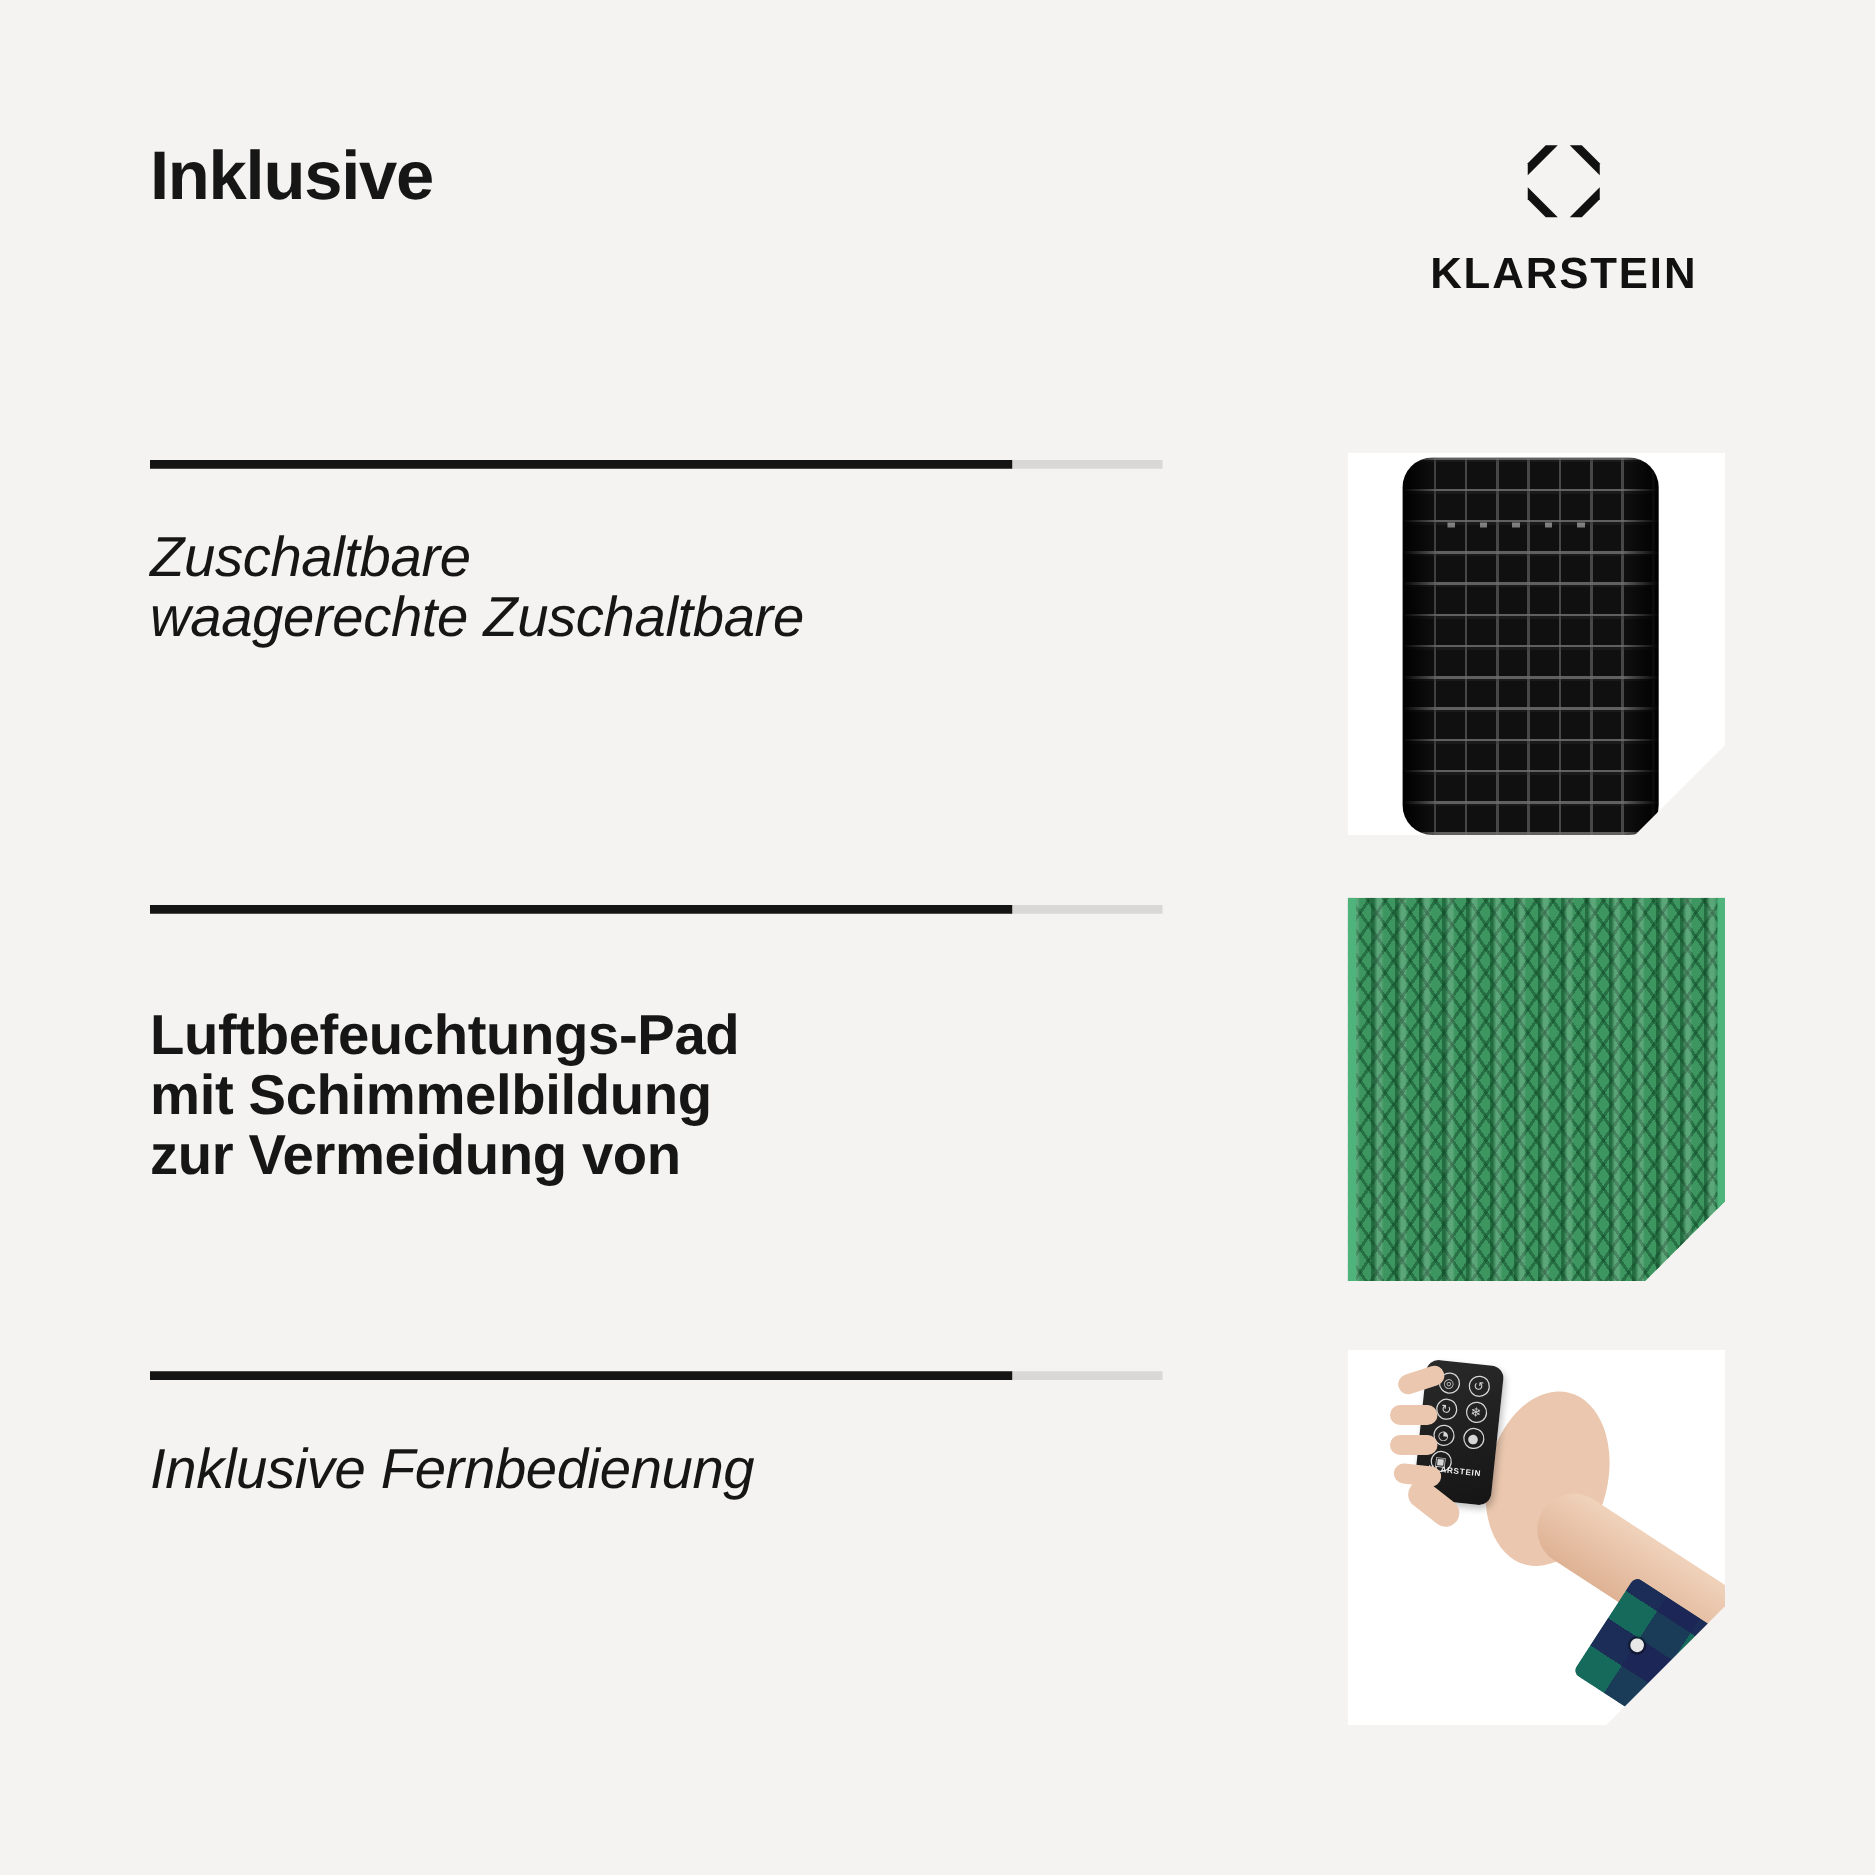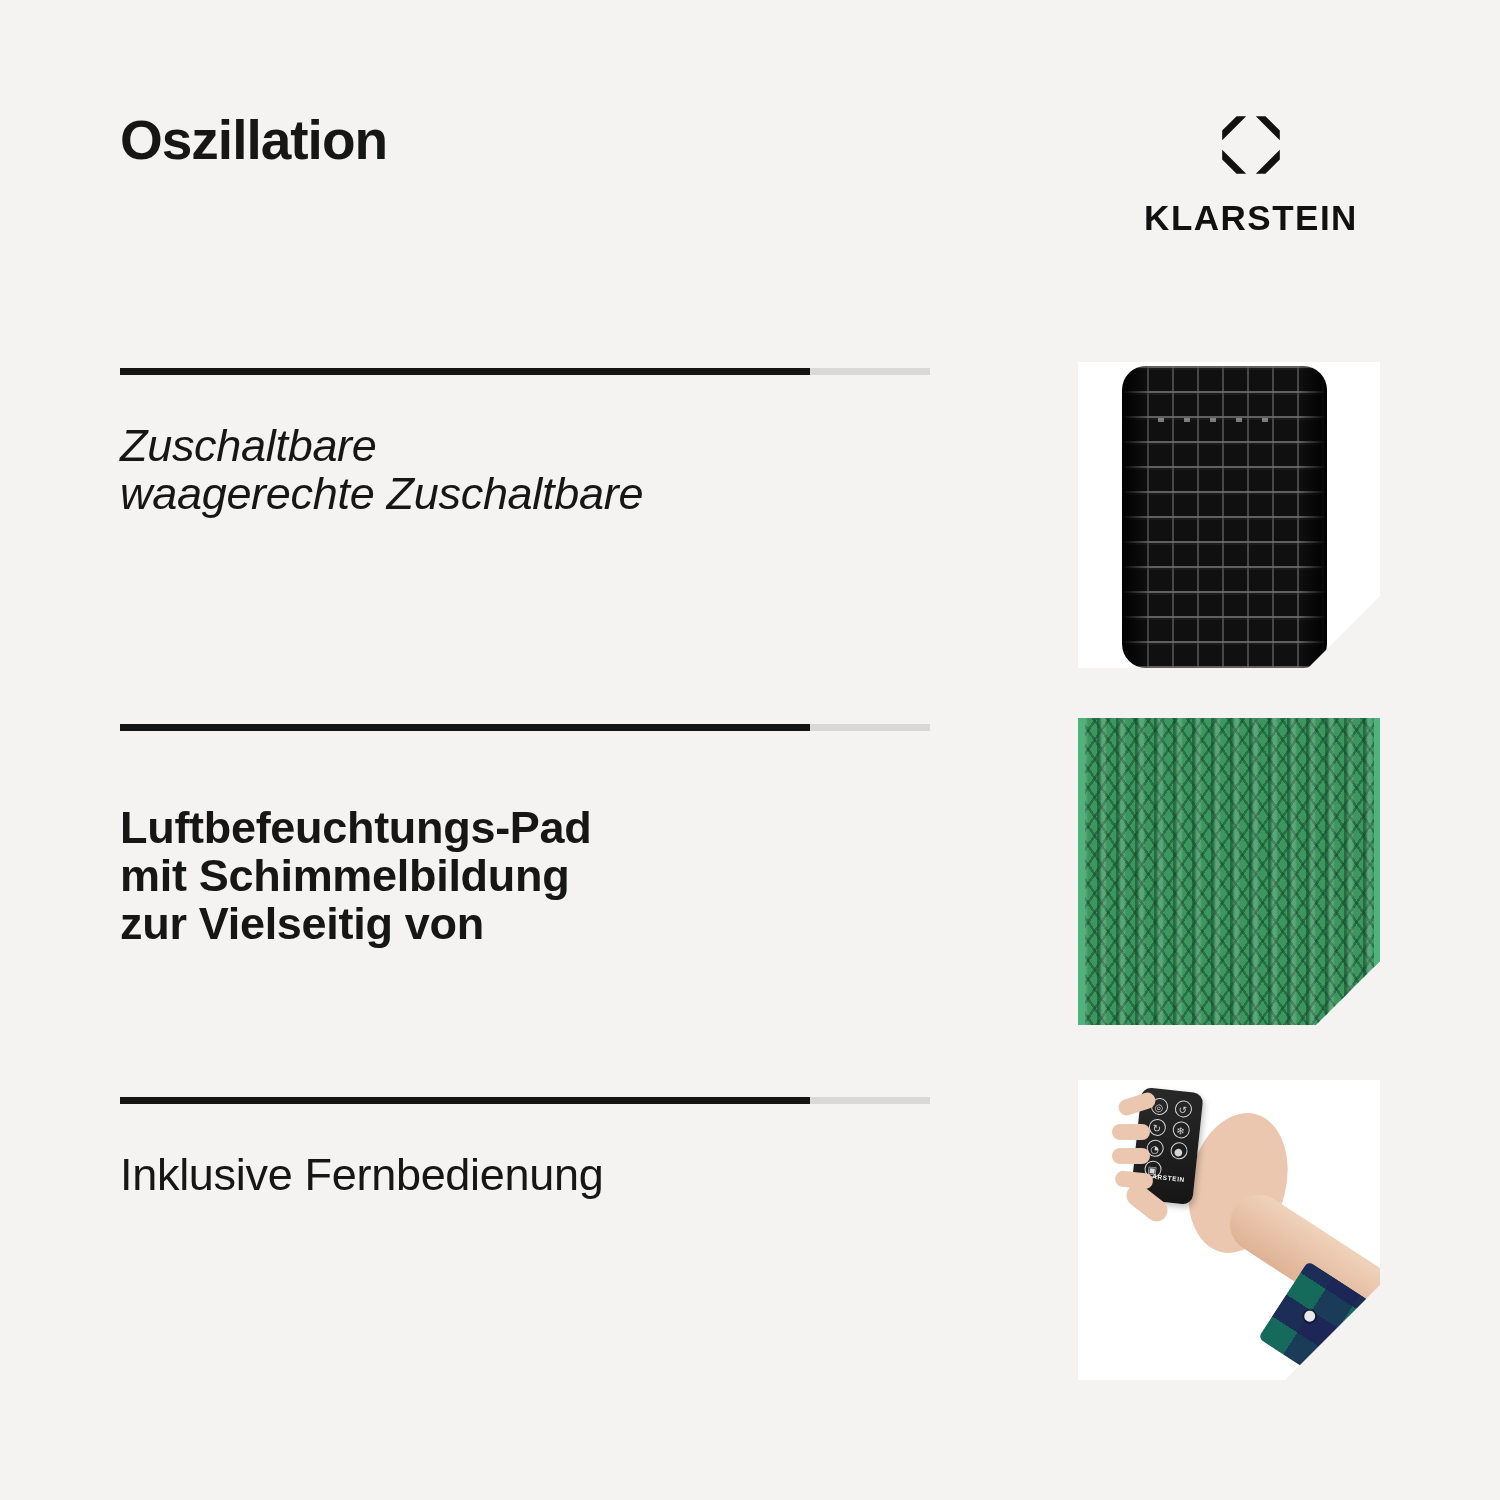--- a/index.html
+++ b/index.html
@@ -27,21 +27,21 @@
 
   
   .divider{left:120px;width:810px;height:7px;font-size:0;}
   .divider .seg-black{display:inline-block;vertical-align:top;width:690px;height:7px;background:#141414;}
   .divider .seg-gray{display:inline-block;vertical-align:top;width:120px;height:7px;background:#d9d8d6;}
   .feature-text{
     left:120px;font-size:45px;line-height:48px;letter-spacing:-0.3px;color:#161616;
   }
   #divider-1{top:368px;} #text-1{top:422px;font-style:italic;}
   #divider-2{top:724px;} #text-2{top:804px;font-weight:bold;}
-  #divider-3{top:1097px;} #text-3{top:1151px;}
+  #divider-3{top:1097px;} #text-3{top:1151px;font-style:italic;}
 
   
   .tile{
     left:1078px;width:302px;background:#ffffff;overflow:hidden;
   }
   #tile-fan{top:362px;height:306px;
     clip-path:polygon(0 0,100% 0,100% calc(100% - 72px),calc(100% - 72px) 100%,0 100%);}
   #tile-pad{top:718px;height:307px;
     clip-path:polygon(0 0,100% 0,100% calc(100% - 64px),calc(100% - 64px) 100%,0 100%);}
   #tile-remote{top:1080px;height:300px;
@@ -111,21 +111,21 @@
   }
   .rbtn.single{grid-column:1;}
   .remote-label{
     position:absolute;left:0;right:0;top:84px;text-align:center;
     color:#f2f2f2;font-size:6.5px;font-weight:700;letter-spacing:.6px;
   }
 </style>
 </head>
 <body>
 
-<div class="abs page-title">Oszillation</div>
+<div class="abs page-title">Inklusive</div>
 
 <div class="abs brand">
   <span class="brand-icon">
     <svg viewBox="0 0 100 100" width="60" height="62" aria-hidden="true">
       <polygon points="26,2 42,2 2,42 2,26" fill="#111"></polygon>
       <polygon points="58,2 74,2 98,26 98,42" fill="#111"></polygon>
       <polygon points="98,58 98,74 74,98 58,98" fill="#111"></polygon>
       <polygon points="42,98 26,98 2,74 2,58" fill="#111"></polygon>
     </svg>
   </span>
@@ -143,21 +143,21 @@
   <div class="fan-body"></div>
   <div class="fan-glints"></div>
 </div>
 
 <div class="abs divider" id="divider-2">
   <span class="seg-black"></span><span class="seg-gray"></span>
 </div>
 <div class="abs feature-text" id="text-2">
   <div>Luftbefeuchtungs-Pad</div>
   <div>mit Schimmelbildung</div>
-  <div>zur Vielseitig von</div>
+  <div>zur Vermeidung von</div>
 </div>
 <div class="abs tile" id="tile-pad">
   <div class="pad-body"></div>
 </div>
 
 <div class="abs divider" id="divider-3">
   <span class="seg-black"></span><span class="seg-gray"></span>
 </div>
 <div class="abs feature-text" id="text-3">
   <div>Inklusive Fernbedienung</div>

